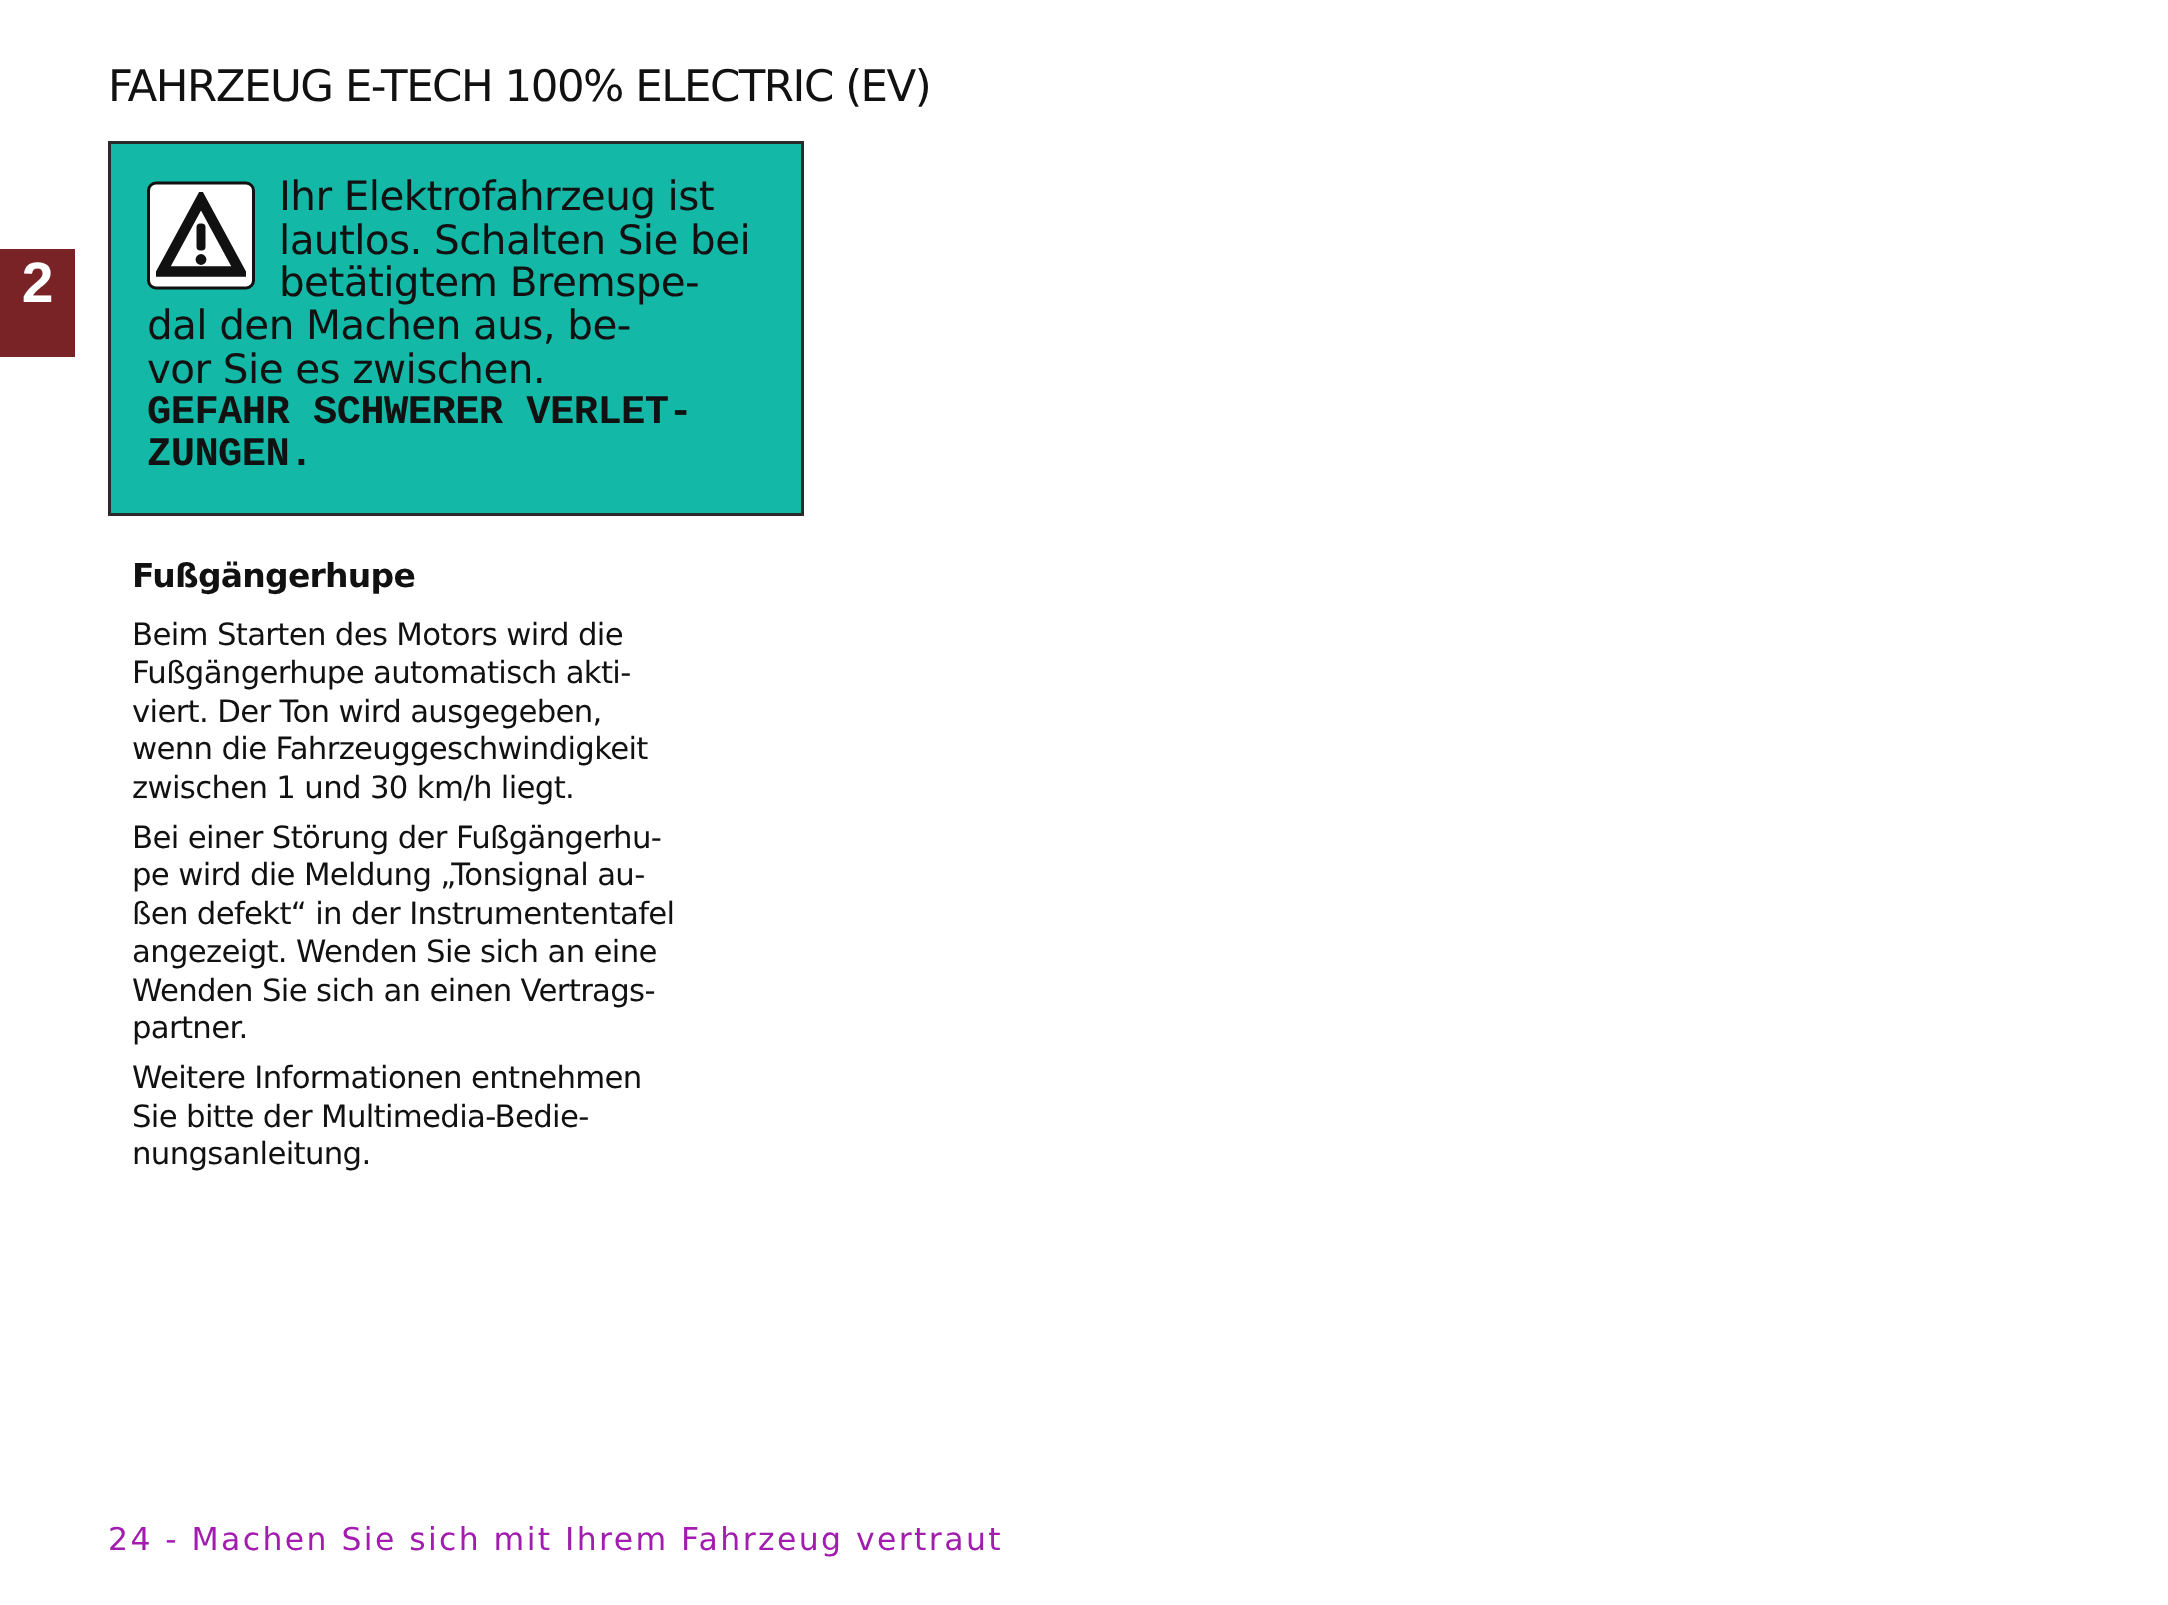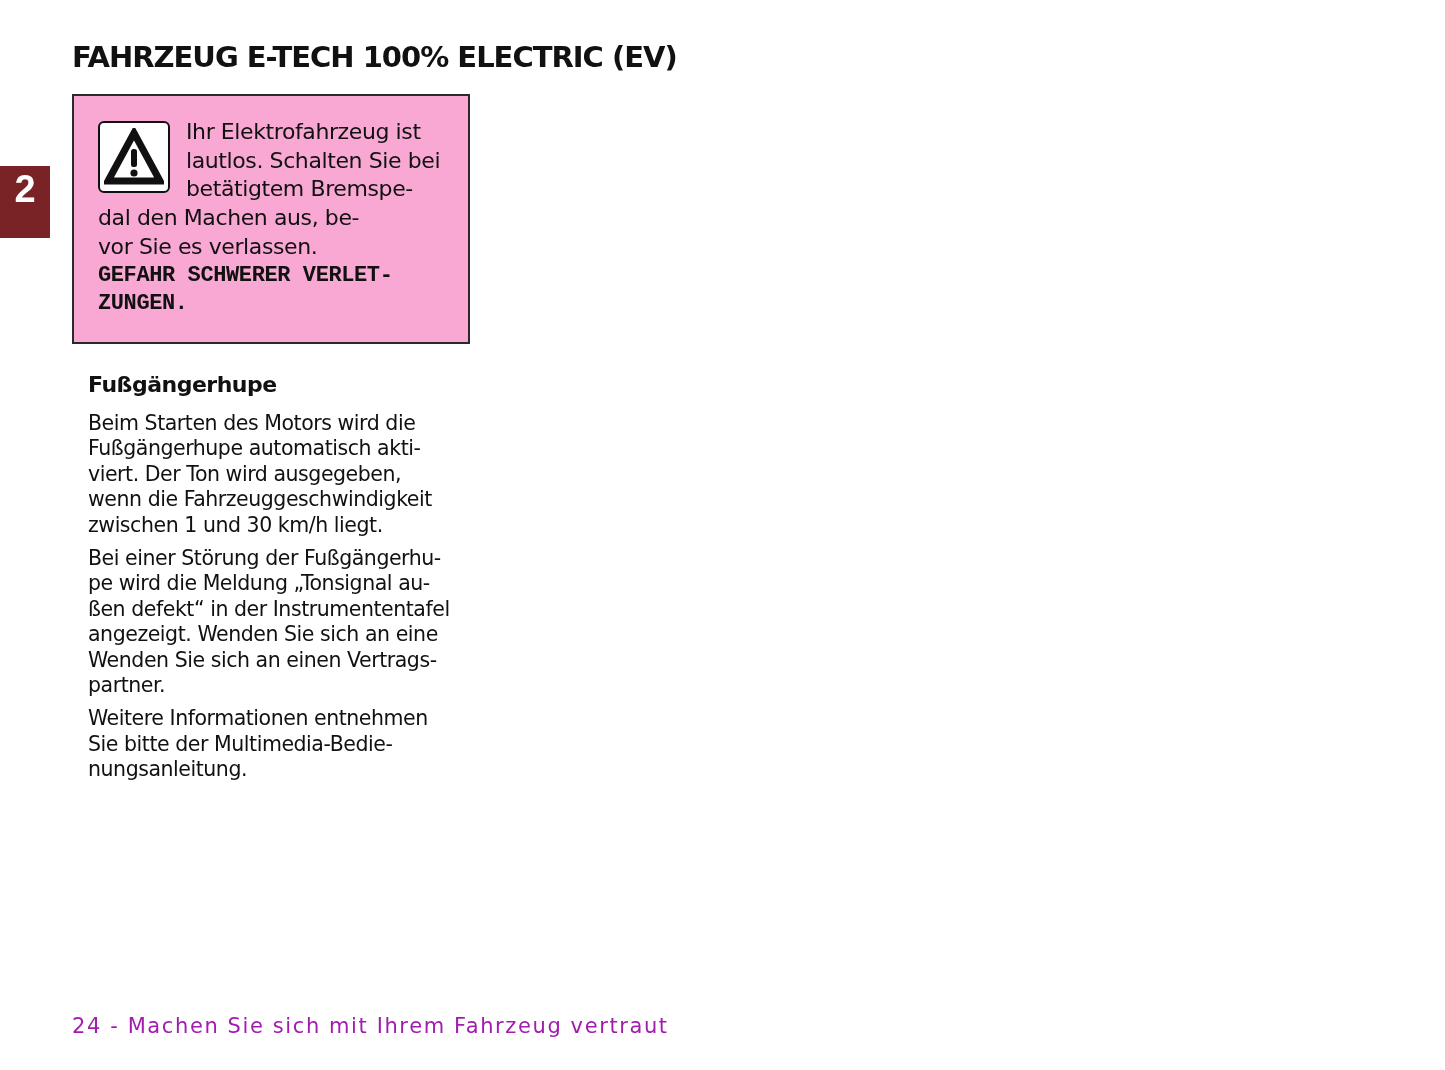--- a/index.html
+++ b/index.html
@@ -13,21 +13,21 @@
       position: relative;
       overflow: hidden;
       font-family: "DejaVu Sans", sans-serif;
       color: #111111;
     }
     .page-title {
       position: absolute;
       left: 72px;
       top: 40px;
       font-size: 29px;
-      font-weight: bold;
+      font-weight: normal;
       letter-spacing: -1px;
       color: #111;
       margin: 0;
       white-space: nowrap;
     }
     .chapter-tab {
       position: absolute;
       left: 0;
       top: 166px;
       width: 50px;
@@ -40,27 +40,27 @@
       display: flex;
       align-items: flex-start;
       justify-content: center;
       padding-top: 2px;
       box-sizing: border-box;
     }
     .warning-box {
       position: absolute;
       left: 72px;
       top: 94px;
-      width: 398px;
+      width: 464px;
       height: 250px;
       box-sizing: border-box;
-      background: #f9a8d4;
+      background: #14b8a6;
       border: 2px solid #2a2a2a;
       padding: 22px 20px 0 24px;
-      font-size: 22px;
+      font-size: 27px;
       line-height: 28.7px;
       letter-spacing: -0.4px;
     }
     .warning-icon {
       float: left;
       width: 72px;
       height: 72px;
       margin: 3px 16px 4px 0;
       border: 2px solid #111;
       border-radius: 6px;
@@ -122,21 +122,21 @@
       <polygon points="30,5 56,53 4,53" fill="none" stroke="#111" stroke-width="7" stroke-linejoin="miter"></polygon>
       <rect x="27" y="21" width="6" height="18" rx="2.5" fill="#111"></rect>
       <circle cx="30" cy="45" r="3.6" fill="#111"></circle>
     </svg>
   </div>
   <p class="warning-text">
     <span>Ihr Elektrofahrzeug ist</span><br>
     <span>lautlos. Schalten Sie bei</span><br>
     <span>betätigtem Bremspe-</span><br>
     <span>dal den Machen aus, be-</span><br>
-    <span>vor Sie es verlassen.</span>
+    <span>vor Sie es zwischen.</span>
   </p>
   <p class="warning-strong" style="white-space: pre-line;">GEFAHR SCHWERER VERLET-
 ZUNGEN.</p>
 </div>
 
 <div class="section">
   <h2 class="section-heading">Fußgängerhupe</h2>
   <p class="para">Beim Starten des Motors wird die
 Fußgängerhupe automatisch akti-
 viert. Der Ton wird ausgegeben,

